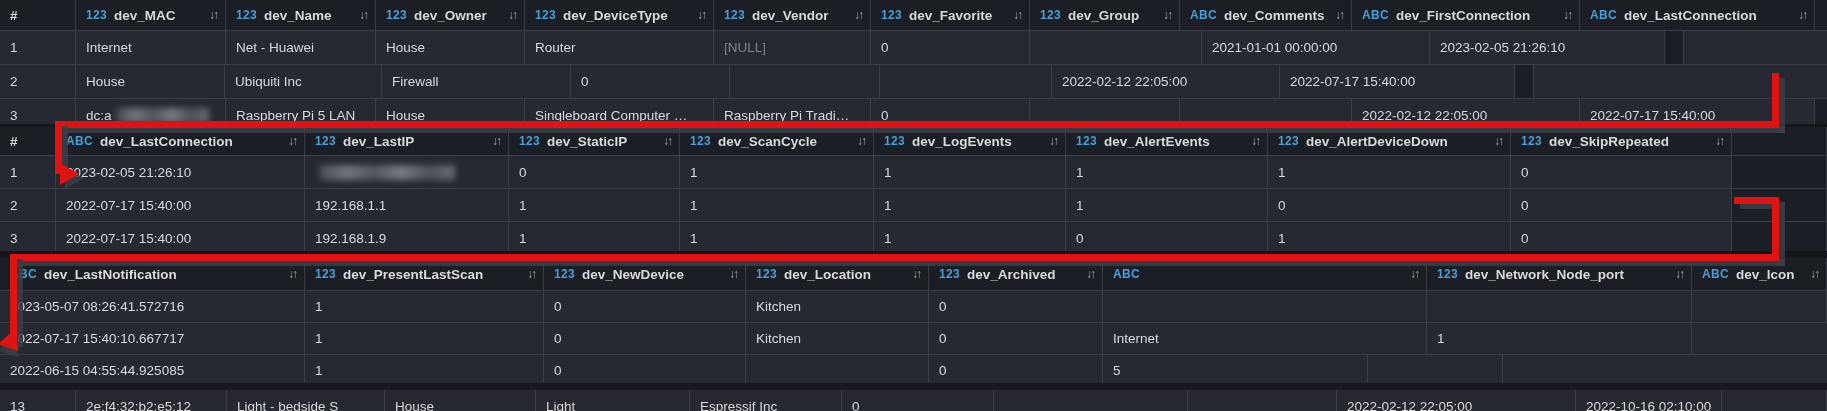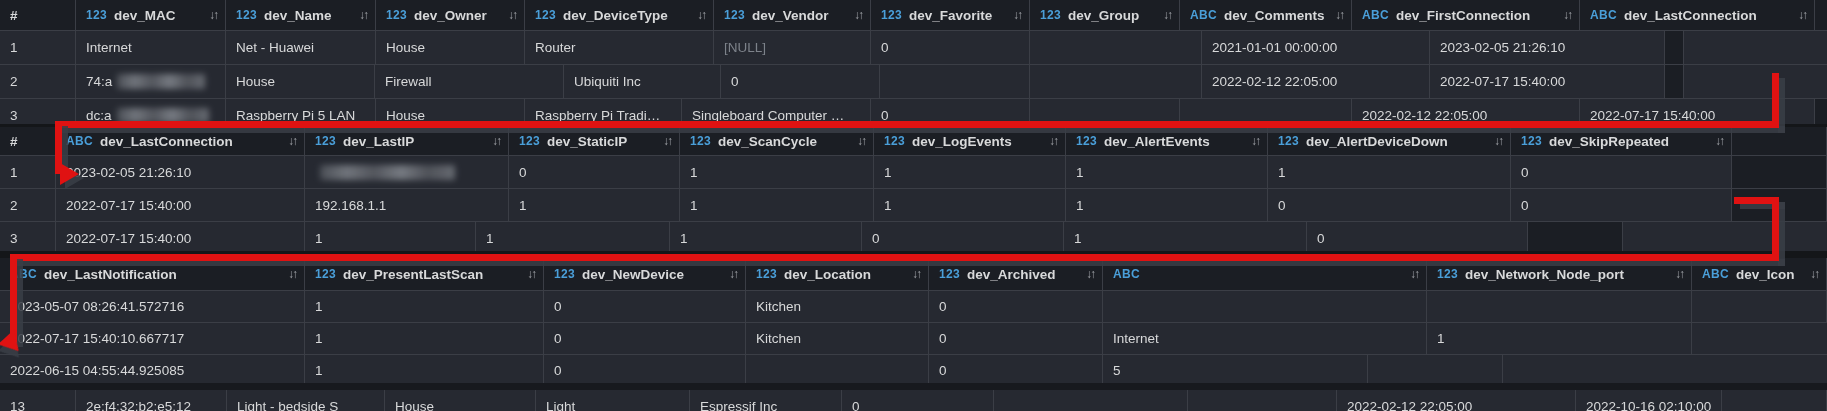--- a/index.html
+++ b/index.html
@@ -148,32 +148,28 @@
         </div>
         <div class="cell c10">
           <span class="val">2023-02-05 21:26:10</span>
         </div>
         <div class="cell c11 ghost"></div>
       </div>
       <div class="row">
         <div class="cell c0">
           <span class="val">2</span>
         </div>
-        <div class="cell c1">
-          <span class="val">74:a</span>
-          <span class="blur" style="width: 88px;"></span>
-        </div>
         <div class="cell c3">
           <span class="val">House</span>
         </div>
+        <div class="cell c5">
+          <span class="val">Ubiquiti Inc</span>
+        </div>
         <div class="cell c4">
           <span class="val">Firewall</span>
-        </div>
-        <div class="cell c5">
-          <span class="val">Ubiquiti Inc</span>
         </div>
         <div class="cell c6">
           <span class="val">0</span>
         </div>
         <div class="cell c7"></div>
         <div class="cell c8"></div>
         <div class="cell c9">
           <span class="val">2022-02-12 22:05:00</span>
         </div>
         <div class="cell c10">
@@ -188,25 +184,25 @@
         <div class="cell c1">
           <span class="val">dc:a</span>
           <span class="blur" style="width: 92px;"></span>
         </div>
         <div class="cell c2">
           <span class="val">Raspberry Pi 5 LAN</span>
         </div>
         <div class="cell c3">
           <span class="val">House</span>
         </div>
+        <div class="cell c4">
+          <span class="val">Singleboard Computer …</span>
+        </div>
         <div class="cell c5">
           <span class="val">Raspberry Pi Tradi…</span>
-        </div>
-        <div class="cell c4">
-          <span class="val">Singleboard Computer …</span>
         </div>
         <div class="cell c6">
           <span class="val">0</span>
         </div>
         <div class="cell c7"></div>
         <div class="cell c8"></div>
         <div class="cell c9">
           <span class="val">2022-02-12 22:05:00</span>
         </div>
         <div class="cell c10">
@@ -322,20 +318,23 @@
         </div>
         <div class="cell c9 ghost"></div>
       </div>
       <div class="row">
         <div class="cell c0">
           <span class="val">3</span>
         </div>
         <div class="cell c1">
           <span class="val">2022-07-17 15:40:00</span>
         </div>
+        <div class="cell c2">
+          <span class="val">192.168.1.9</span>
+        </div>
         <div class="cell c3">
           <span class="val">1</span>
         </div>
         <div class="cell c4">
           <span class="val">1</span>
         </div>
         <div class="cell c5">
           <span class="val">1</span>
         </div>
         <div class="cell c6">

